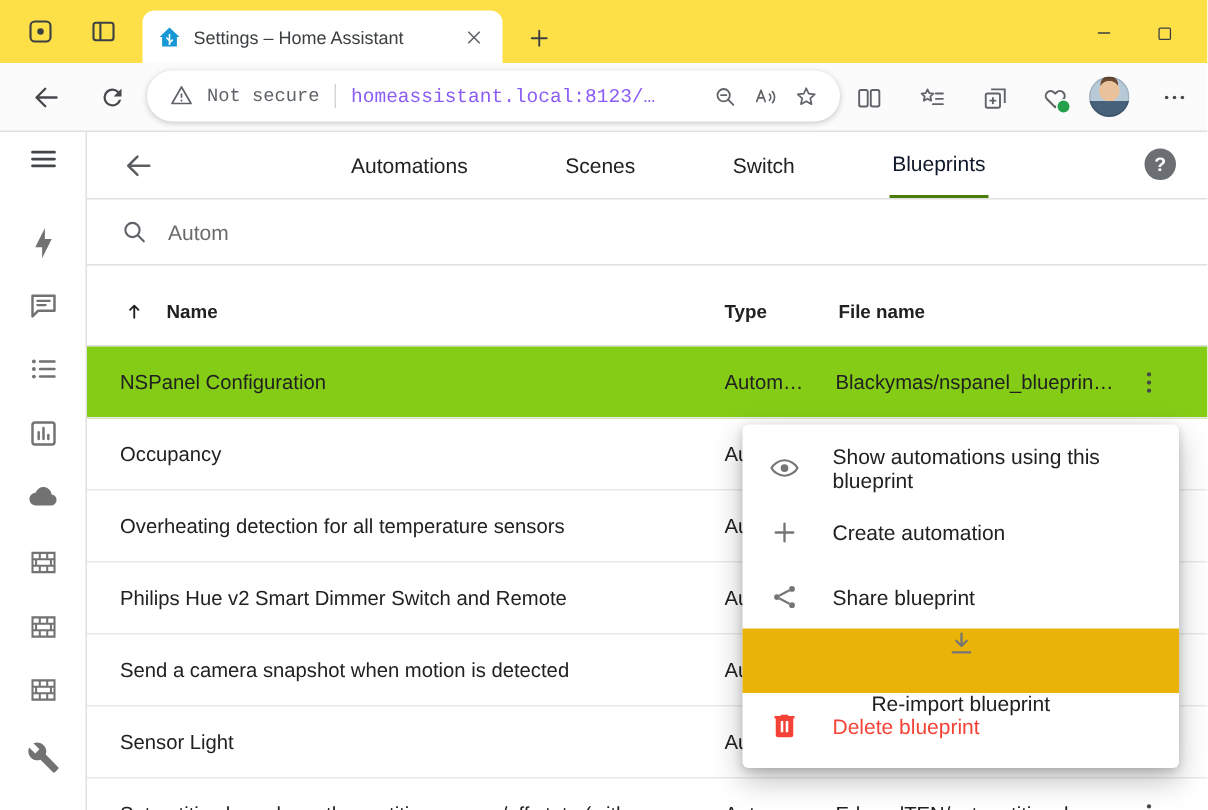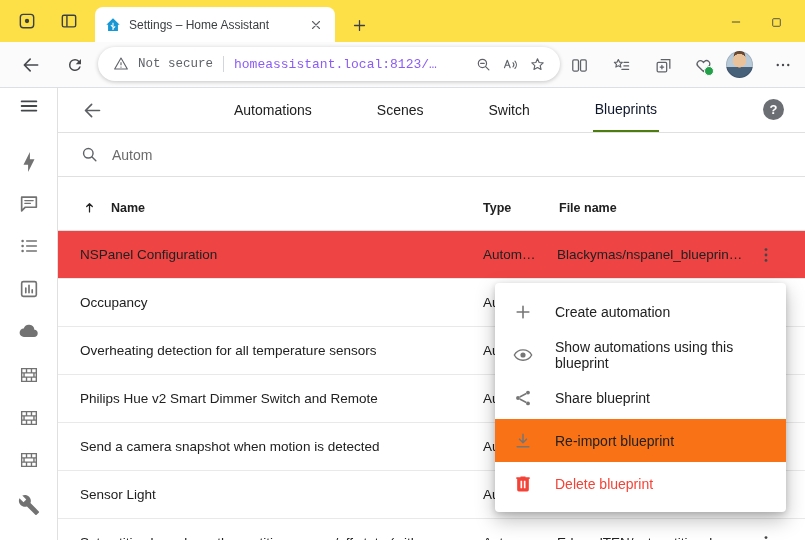--- a/index.html
+++ b/index.html
@@ -59,32 +59,32 @@
 
   .ha-search{position:relative;height:44px;border-bottom:1px solid #e0e0e0;display:flex;align-items:center;padding-left:22px;gap:13px;box-sizing:border-box;}
   .search-text{font-size:14px;color:#6b6b6b;}
 
   .ha-gap{height:8px;}
   .ha-thead{position:relative;height:45px;border-bottom:1px solid #e0e0e0;font-size:12.5px;font-weight:bold;color:#212121;}
   .th{position:absolute;top:0;height:45px;display:flex;align-items:center;}
   .th-sort{left:24px;gap:14px;align-items:center;} .th-type{left:425px;} .th-file{left:473px;margin-left:28px;}
 
   .ha-row{position:relative;height:47px;border-bottom:1px solid #e9e9e9;font-size:13.5px;color:#212121;}
-  .ha-row.hovered{background:#ef4444;}
+  .ha-row.hovered{background:#84cc16;}
   .cell{position:absolute;top:0;height:47px;display:flex;align-items:center;white-space:nowrap;}
   .c-name{left:22px;max-width:398px;overflow:hidden;}
   .c-type{left:425px;max-width:66px;overflow:hidden;}
   .c-file{left:499px;max-width:196px;overflow:hidden;}
   .row-dots{position:absolute;left:696px;top:12px;width:24px;height:24px;display:flex;align-items:center;justify-content:center;border-radius:50%;}
 
   
   .ctx-menu{position:absolute;left:495px;top:283px;width:291px;background:#fff;border-radius:4px;padding:7px 0;z-index:30;
       box-shadow:0 8px 20px rgba(0,0,0,.26),0 2px 6px rgba(0,0,0,.16);}
   .ctx-item{display:flex;align-items:center;height:43px;padding:0 18px;gap:22px;font-size:14px;color:#212121;width:100%;box-sizing:border-box;text-align:left;}
-  .ctx-item.highlighted{background:#f97316;}
+  .ctx-item.highlighted{background:#eab308;flex-direction:column;}
   .ctx-item.danger{color:#f44336;}
 </style>
 </head>
 <body>
 
 <div class="titlebar">
   <span class="tb-icon tb-icon1">
     <svg viewBox="0 0 24 24" width="20" height="20">
         <rect x="4" y="4" width="16" height="16" rx="3.5" fill="none" stroke="#3c4043" stroke-width="1.7"></rect>
         <circle cx="12" cy="12" r="2.6" fill="#3c4043"></circle>
@@ -350,33 +350,33 @@
           </svg>
       </button>
     </div>
   </div>
 </div>
 
 <div class="ctx-menu">
   <button class="ctx-item">
     <span>
       <svg viewBox="0 0 24 24" width="20" height="20">
-          <path d="M12 5v14M5 12h14" stroke="#757575" stroke-width="1.9" stroke-linecap="round"></path>
-        </svg>
-    </span>
-    <span>Create automation</span>
-  </button>
-  <button class="ctx-item">
-    <span>
-      <svg viewBox="0 0 24 24" width="20" height="20">
           <path d="M12 5.8c-4.9 0-8.9 3.3-10.4 6.2C3.1 14.9 7.1 18.2 12 18.2s8.9-3.3 10.4-6.2C20.9 9.1 16.9 5.8 12 5.8z" fill="none" stroke="#757575" stroke-width="1.7"></path>
           <circle cx="12" cy="12" r="3.1" fill="#757575"></circle>
         </svg>
     </span>
     <span>Show automations using this blueprint</span>
+  </button>
+  <button class="ctx-item">
+    <span>
+      <svg viewBox="0 0 24 24" width="20" height="20">
+          <path d="M12 5v14M5 12h14" stroke="#757575" stroke-width="1.9" stroke-linecap="round"></path>
+        </svg>
+    </span>
+    <span>Create automation</span>
   </button>
   <button class="ctx-item">
     <span>
       <svg viewBox="0 0 24 24" width="20" height="20">
           <circle cx="18" cy="5.5" r="2.3" fill="#757575"></circle>
           <circle cx="6" cy="12" r="2.3" fill="#757575"></circle>
           <circle cx="18" cy="18.5" r="2.3" fill="#757575"></circle>
           <path d="M8 10.8 16 6.6M8 13.2l8 4.2" stroke="#757575" stroke-width="1.7"></path>
         </svg>
     </span>

